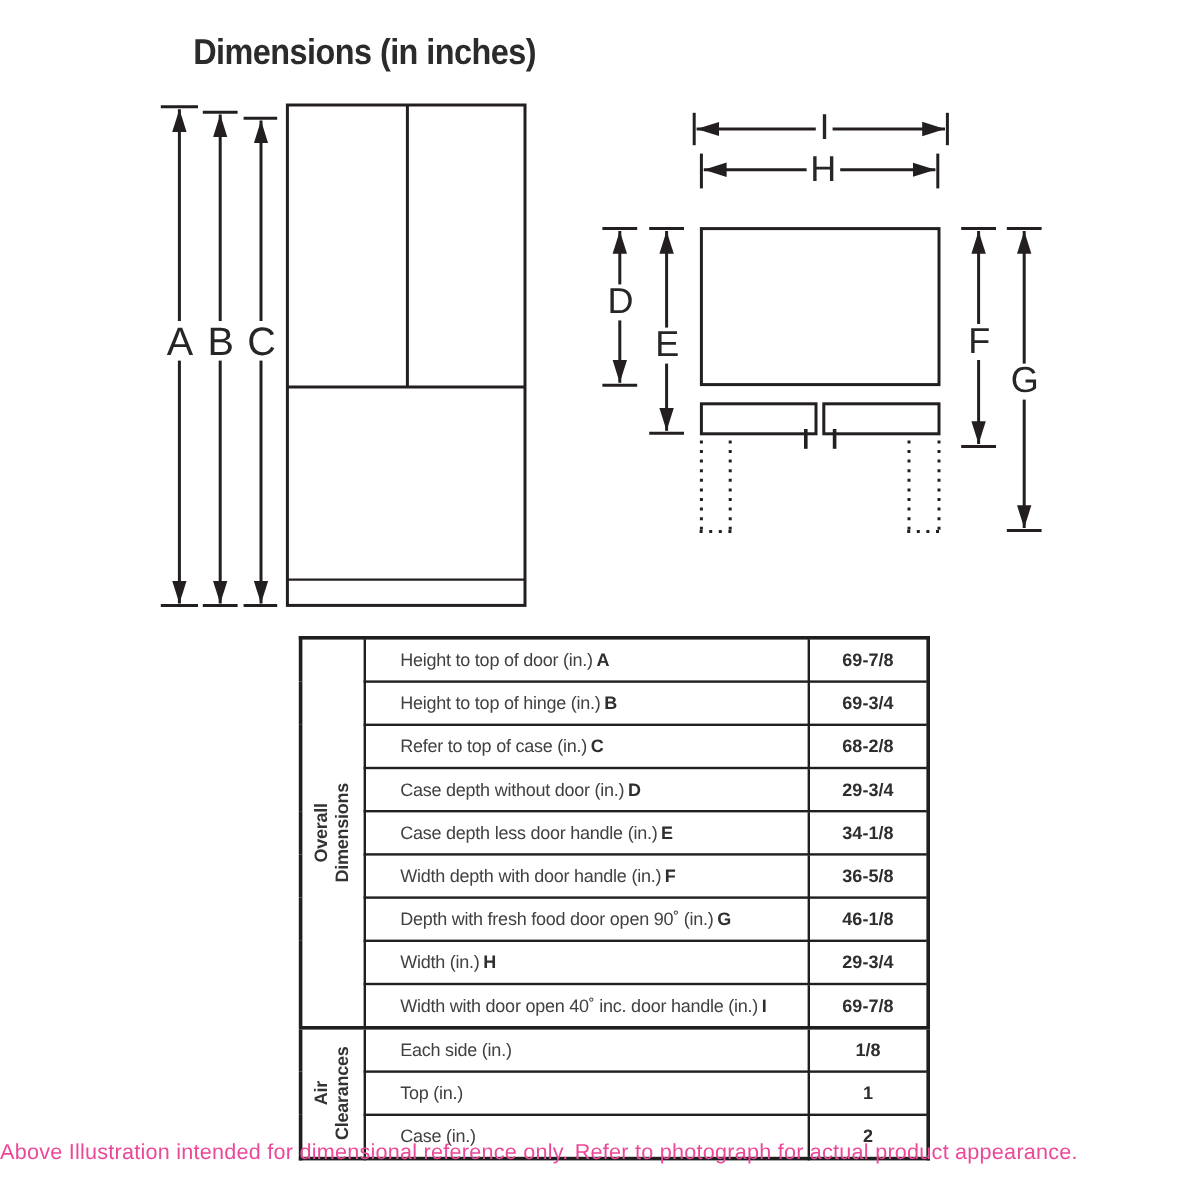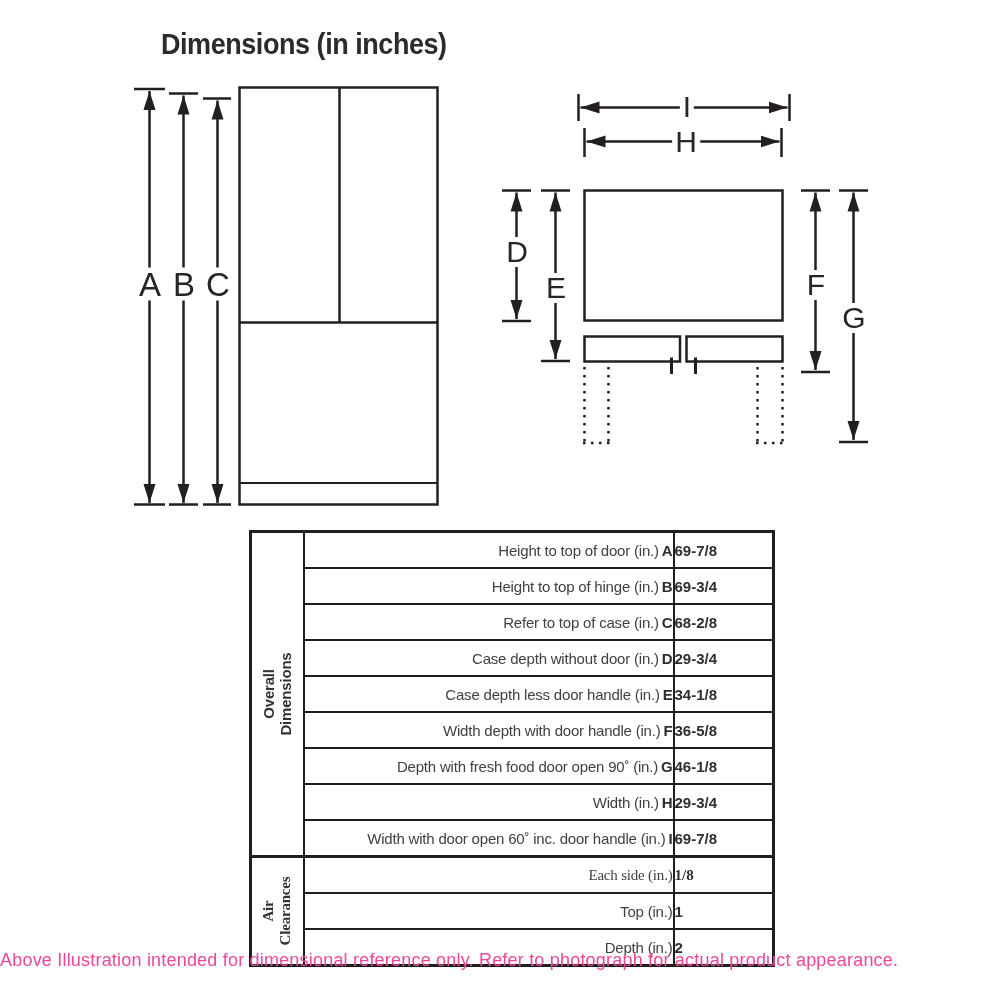--- a/index.html
+++ b/index.html
@@ -26,24 +26,24 @@
   #spec-table {
     position:absolute; left:249px; top:530px;
     border-collapse:collapse; table-layout:fixed; width:523px;
     font-family:"Liberation Sans", sans-serif;
   }
   #spec-table td {
     border:2px solid #1f1f1f; height:34px; padding:0;
     font-size:15px; color:#414141; letter-spacing:-0.2px;
   }
   #spec-table { border:3px solid #1f1f1f; }
-  #spec-table td.lbl { padding-left:14px;text-align:right; }
+  #spec-table td.lbl { padding-left:29px; }
   #spec-table td.lbl b { color:#2e2e2e; margin-left:3px; font-weight:bold; }
-  #spec-table td.val { font-weight:bold; color:#2e2e2e; letter-spacing:0; }
-  #spec-table tr.sec-start td { border-top:3px solid #1f1f1f;font-family:Liberation Serif, serif; }
+  #spec-table td.val { text-align:center; font-weight:bold; color:#2e2e2e; letter-spacing:0; }
+  #spec-table tr.sec-start td { border-top:3px solid #1f1f1f; }
   td.rot { position:relative; }
   .rotwrap {
     position:absolute; top:50%; left:50%;
     transform:translate(-50%,-50%) rotate(-90deg);
     font-weight:bold; font-size:15px; line-height:1.15; color:#333333;
     white-space:nowrap; text-align:center;
   }
   
   #footer {
     position:absolute; left:0; top:950px; width:856px;
@@ -187,39 +187,39 @@
       </tr>
       <tr>
         <td class="lbl"><span>Depth with fresh food door open 90˚ (in.)</span><b>G</b></td>
         <td class="val">46-1/8</td>
       </tr>
       <tr>
         <td class="lbl"><span>Width (in.)</span><b>H</b></td>
         <td class="val">29-3/4</td>
       </tr>
       <tr>
-        <td class="lbl"><span>Width with door open 60˚ inc. door handle (in.)</span><b>I</b></td>
+        <td class="lbl"><span>Width with door open 40˚ inc. door handle (in.)</span><b>I</b></td>
         <td class="val">69-7/8</td>
       </tr>
       <tr class="sec-start">
         <td class="rot" rowspan="3">
           <div class="rotwrap">
             <div>Air</div>
             <div>Clearances</div>
           </div>
         </td>
         <td class="lbl"><span>Each side (in.)</span></td>
         <td class="val">1/8</td>
       </tr>
       <tr>
         <td class="lbl"><span>Top (in.)</span></td>
         <td class="val">1</td>
       </tr>
       <tr>
-        <td class="lbl"><span>Depth (in.)</span></td>
+        <td class="lbl"><span>Case (in.)</span></td>
         <td class="val">2</td>
       </tr>
     </tbody>
   </table>
 
   <div id="footer">Above Illustration intended for dimensional reference only. Refer to photograph for actual product appearance.</div>
 
 </div>
 
 </body></html>

